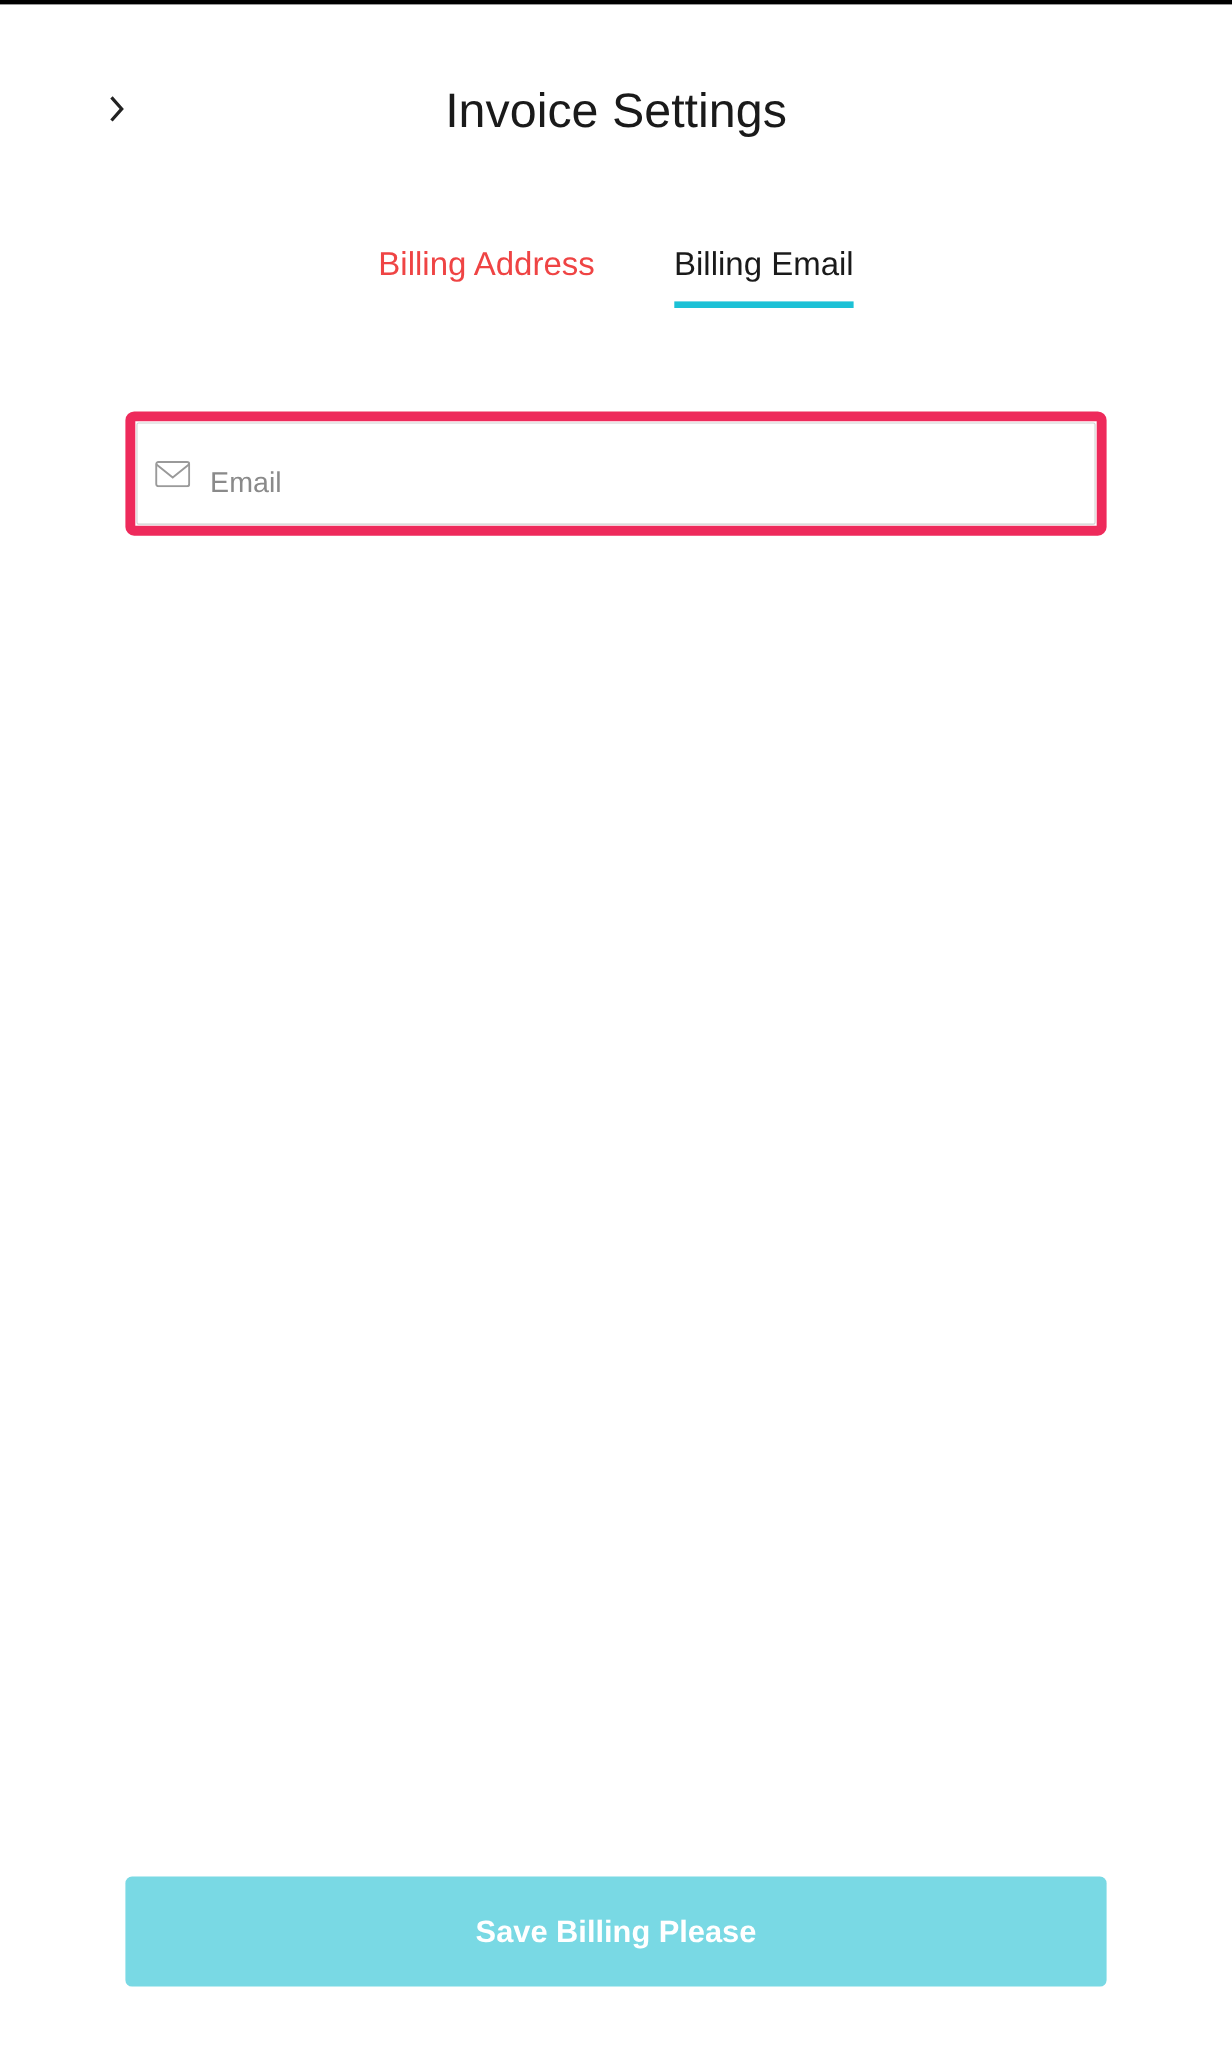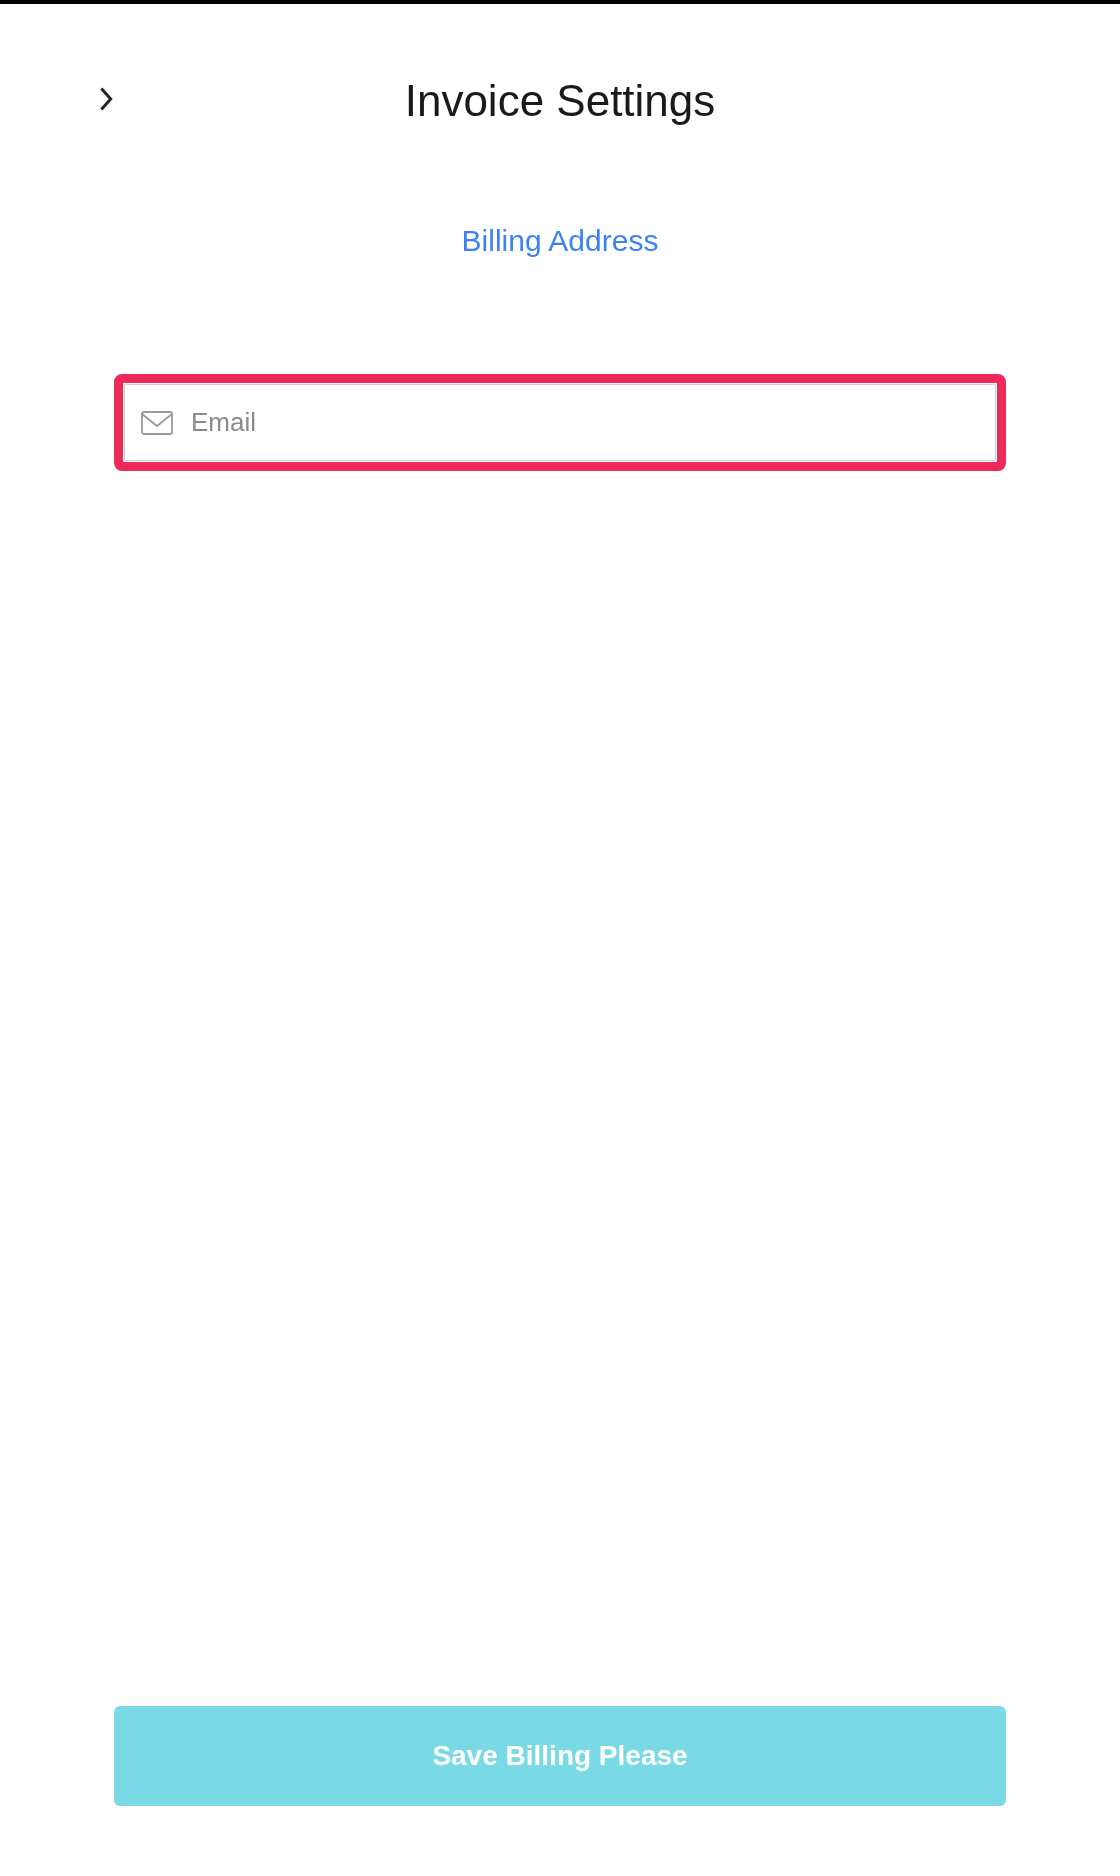--- a/index.html
+++ b/index.html
@@ -55,21 +55,21 @@
       text-align: center;
     }
     .tabs {
       display: flex;
       justify-content: center;
       gap: 72px;
       margin-bottom: 70px;
     }
     .tab {
       font-size: 30px;
-      color: #3b82f6;
+      color: #ef4444;
       cursor: pointer;
       padding-bottom: 20px;
       position: relative;
     }
     .tab.active {
       color: #1a1a1a;
     }
     .tab.active::after {
       content: "";
       position: absolute;
@@ -118,20 +118,21 @@
       stroke-width: 1.8;
       fill: none;
     }
     .email-input {
       border: none;
       outline: none;
       font-size: 26px;
       color: #333;
       flex: 1;
       background: transparent;
+      margin-top: 16px;
     }
     .email-input::placeholder {
       color: #8a8a8a;
     }
     .spacer {
       flex: 1;
     }
     .save-btn {
       background: #79d9e4;
       color: #ffffff;
@@ -156,20 +157,21 @@
         <svg viewBox="0 0 14 24">
             <polyline points="3,3 11,12 3,21"></polyline>
           </svg>
       </span>
     </div>
     <h1 class="title">Invoice Settings</h1>
   </div>
 
   <div class="tabs">
     <div class="tab">Billing Address</div>
+    <div class="tab active">Billing Email</div>
   </div>
 
   <div class="content">
 
     <div class="email-field-wrap">
       <div class="email-field-inner">
         <span class="mail-icon">
           <svg viewBox="0 0 32 24">
             <rect x="1" y="1" width="30" height="22" rx="2"></rect>
             <polyline points="1,3 16,15 31,3"></polyline>

